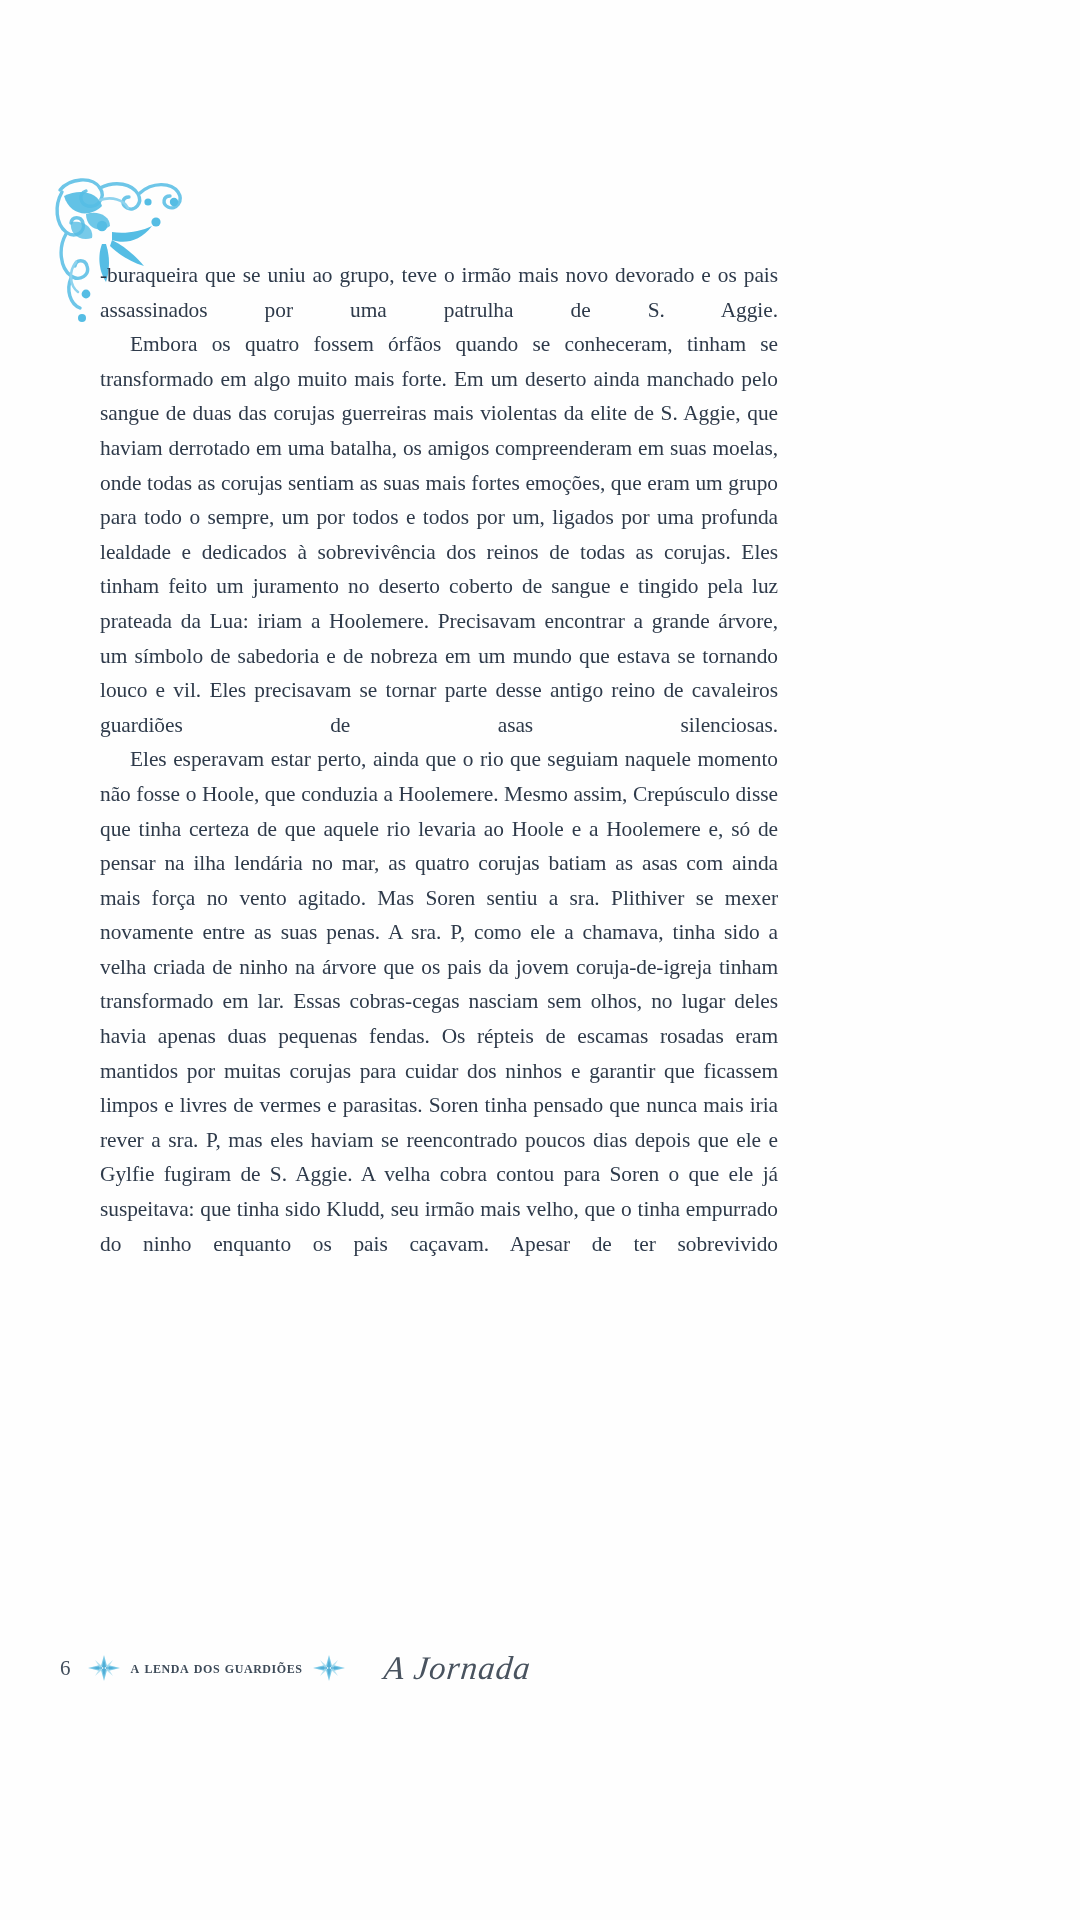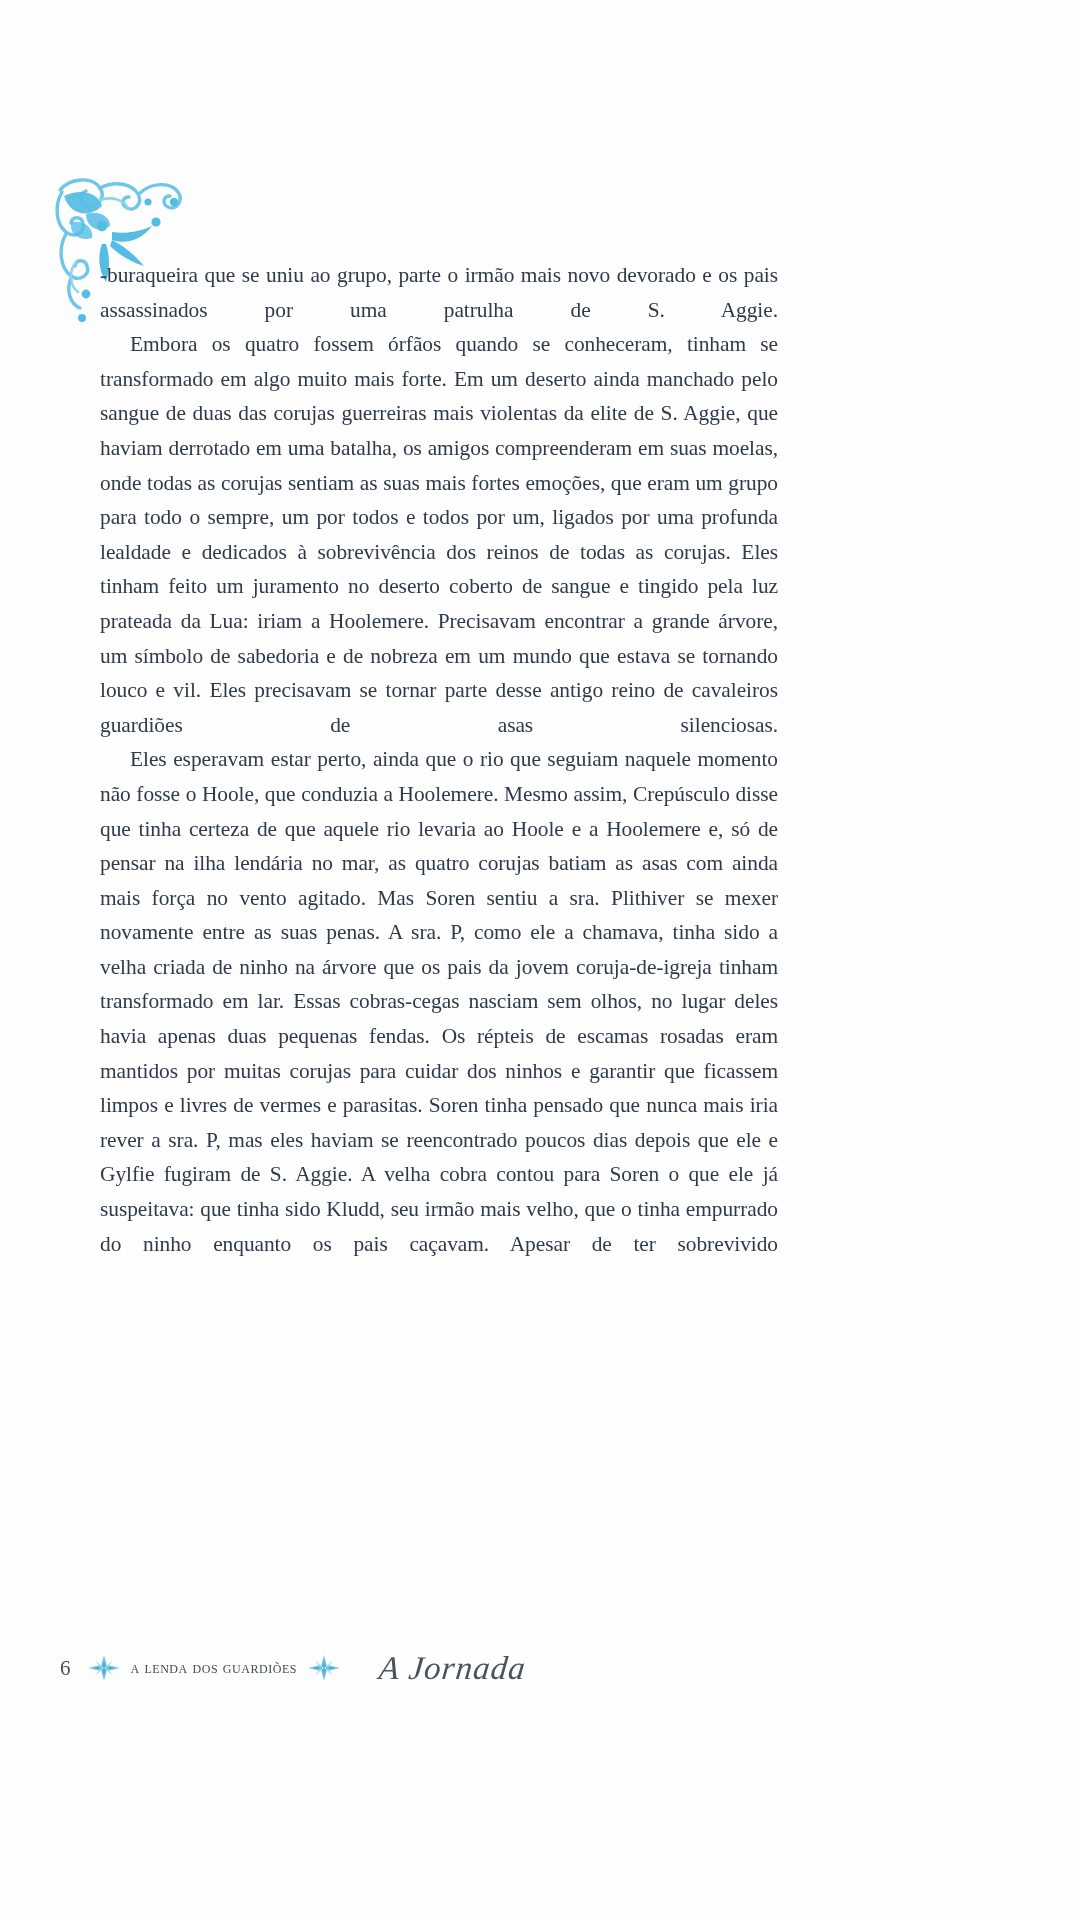--- a/index.html
+++ b/index.html
@@ -86,20 +86,21 @@
   }
 
   #book-title {
     color: #3d4a58;
     font-size: 16.5px;
     letter-spacing: 0.55px;
     margin: 0 10px;
     white-space: nowrap;
     font-variant: small-caps;
     text-transform: lowercase;
+    font-weight: bold;
   }
   #book-title::first-letter { }
 
   #part-title {
     margin-left: 38px;
     color: #49535f;
     font-family: "Liberation Serif", "DejaVu Serif", serif;
     font-style: italic;
     font-size: 33px;
     letter-spacing: 1px;
@@ -138,21 +139,21 @@
         <circle cx="42" cy="156" r="4.0"></circle>
       </g>
       <g fill="none" stroke="#8fd3ee" stroke-width="2.6" stroke-linecap="round">
         <path d="M60 38 C 72 34, 84 38, 88 46"></path>
         <path d="M36 100 C 28 110, 30 124, 38 130"></path>
       </g>
     </svg>
   </div>
 
   <div id="text-column">
-    <p class="para full-justify" style="color: rgb(46, 58, 74);">-buraqueira que se uniu ao grupo, parte o irmão mais novo devorado e os pais assassinados por uma patrulha de S. Aggie.</p>
+    <p class="para full-justify" style="color: rgb(46, 58, 74);">-buraqueira que se uniu ao grupo, teve o irmão mais novo devorado e os pais assassinados por uma patrulha de S. Aggie.</p>
     <p class="para indent full-justify" style="color: rgb(46, 58, 74);">Embora os quatro fossem órfãos quando se conheceram, tinham se transformado em algo muito mais forte. Em um deserto ainda manchado pelo sangue de duas das corujas guerreiras mais violentas da elite de S. Aggie, que haviam derrotado em uma batalha, os amigos compreenderam em suas moelas, onde todas as corujas sentiam as suas mais fortes emoções, que eram um grupo para todo o sempre, um por todos e todos por um, ligados por uma profunda lealdade e dedicados à sobrevivência dos reinos de todas as corujas. Eles tinham feito um juramento no deserto coberto de sangue e tingido pela luz prateada da Lua: iriam a Hoolemere. Precisavam encontrar a grande árvore, um símbolo de sabedoria e de nobreza em um mundo que estava se tornando louco e vil. Eles precisavam se tornar parte desse antigo reino de cavaleiros guardiões de asas silenciosas.</p>
     <p class="para indent full-justify" style="color: rgb(46, 58, 74);">Eles esperavam estar perto, ainda que o rio que seguiam naquele momento não fosse o Hoole, que conduzia a Hoolemere. Mesmo assim, Crepúsculo disse que tinha certeza de que aquele rio levaria ao Hoole e a Hoolemere e, só de pensar na ilha lendária no mar, as quatro corujas batiam as asas com ainda mais força no vento agitado. Mas Soren sentiu a sra. Plithiver se mexer novamente entre as suas penas. A sra. P, como ele a chamava, tinha sido a velha criada de ninho na árvore que os pais da jovem coruja-de-igreja tinham transformado em lar. Essas cobras-cegas nasciam sem olhos, no lugar deles havia apenas duas pequenas fendas. Os répteis de escamas rosadas eram mantidos por muitas corujas para cuidar dos ninhos e garantir que ficassem limpos e livres de vermes e parasitas. Soren tinha pensado que nunca mais iria rever a sra. P, mas eles haviam se reencontrado poucos dias depois que ele e Gylfie fugiram de S. Aggie. A velha cobra contou para Soren o que ele já suspeitava: que tinha sido Kludd, seu irmão mais velho, que o tinha empurrado do ninho enquanto os pais caçavam. Apesar de ter sobrevivido</p>
   </div>
 
   <div id="footer">
 
     <span id="page-number">6</span>
 
     <span class="star-ornament">
       <svg viewBox="0 0 34 30" width="34" height="30" aria-hidden="true">

